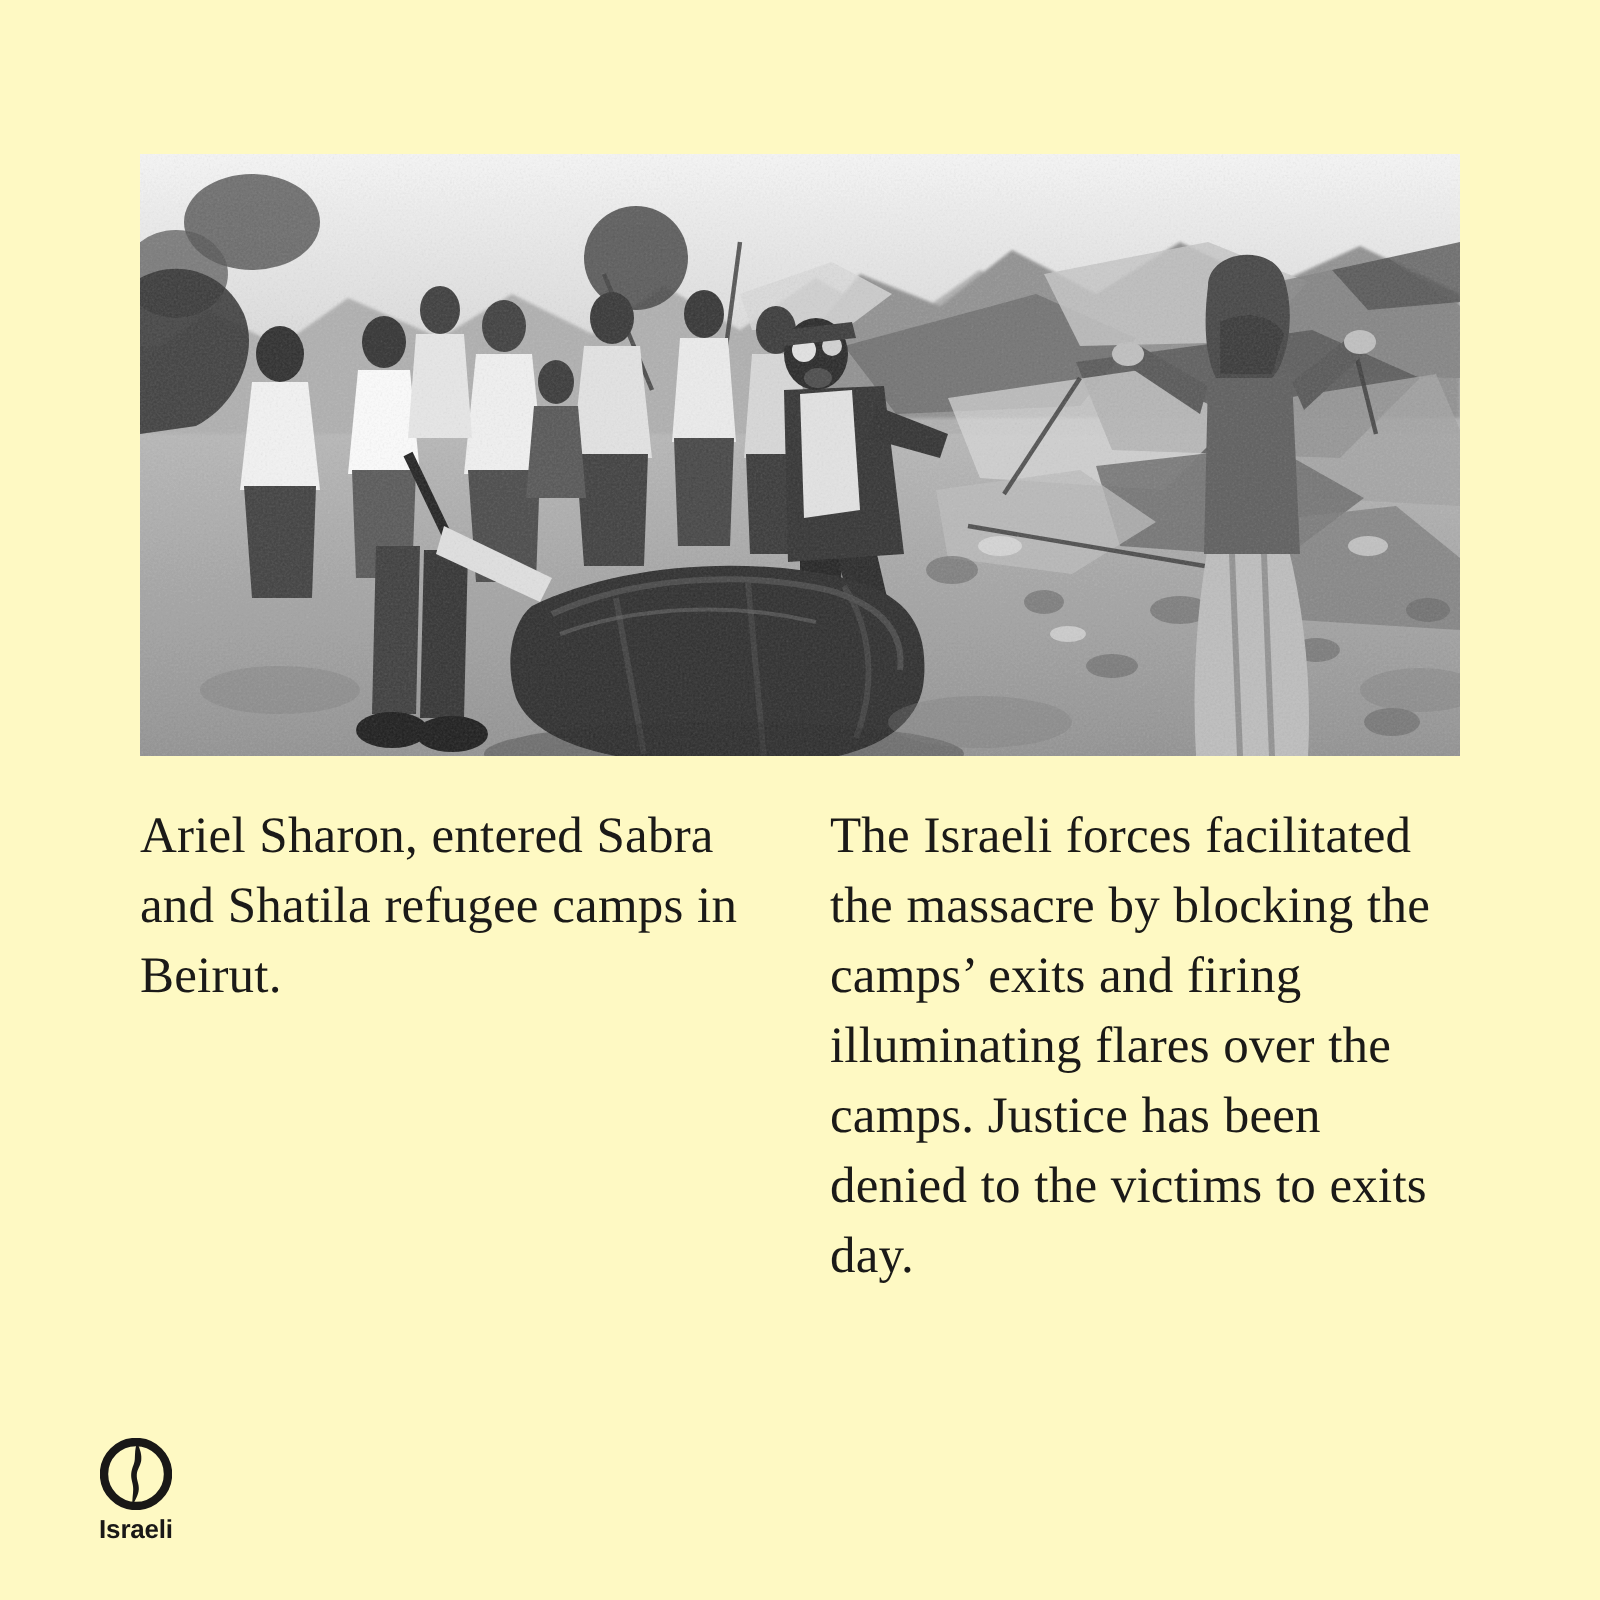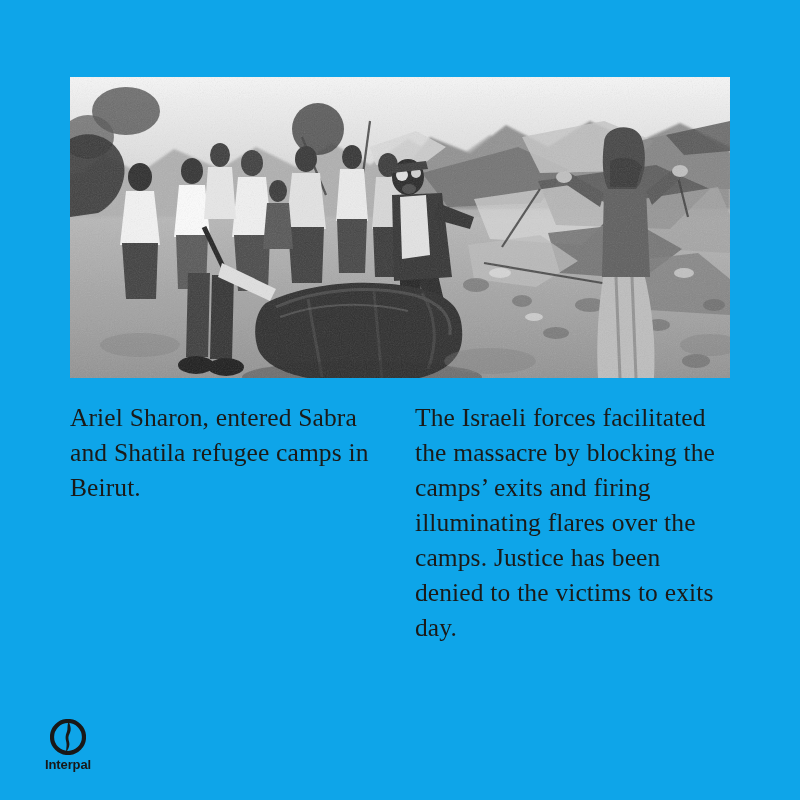--- a/index.html
+++ b/index.html
@@ -11,21 +11,21 @@
     height: 800px;
     background: #f4f1ea;
     font-family: "Liberation Serif", serif;
     overflow: hidden;
     position: relative;
   }
 
   #card {
     position: absolute;
     inset: 0;
-    background: #0ea5e9;
+    background: #fef9c3;
     text-decoration: underline;
   }
 
   
   #photo-frame {
     position: absolute;
     left: 70px;
     top: 77px;
     width: 660px;
     height: 301px;
@@ -335,17 +335,17 @@
   </div>
 
   <div id="interpal-logo">
     <svg id="interpal-mark" width="36" height="36" viewBox="0 0 36 36" aria-hidden="true">
       <circle cx="18" cy="18" r="16" fill="none" stroke="#191817" stroke-width="4.2"></circle>
       <path d="M18.6,2.4 C20.2,6.0 21.0,8.6 20.6,11.4 C20.2,14.0 18.6,15.6 18.4,18.2
                C18.2,21.0 19.6,23.0 19.4,25.6 C19.2,28.6 17.6,31.0 16.2,33.6
                C16.0,30.4 16.6,28.2 16.6,25.6 C16.6,22.6 15.4,20.8 15.6,18.0
                C15.8,15.0 17.2,13.2 17.4,10.6 C17.6,7.6 17.4,5.0 18.6,2.4 Z" fill="#191817"></path>
     </svg>
-    <span id="interpal-word">Interpal</span>
+    <span id="interpal-word">Israeli</span>
   </div>
 
 
 </div>
 
 </body></html>

